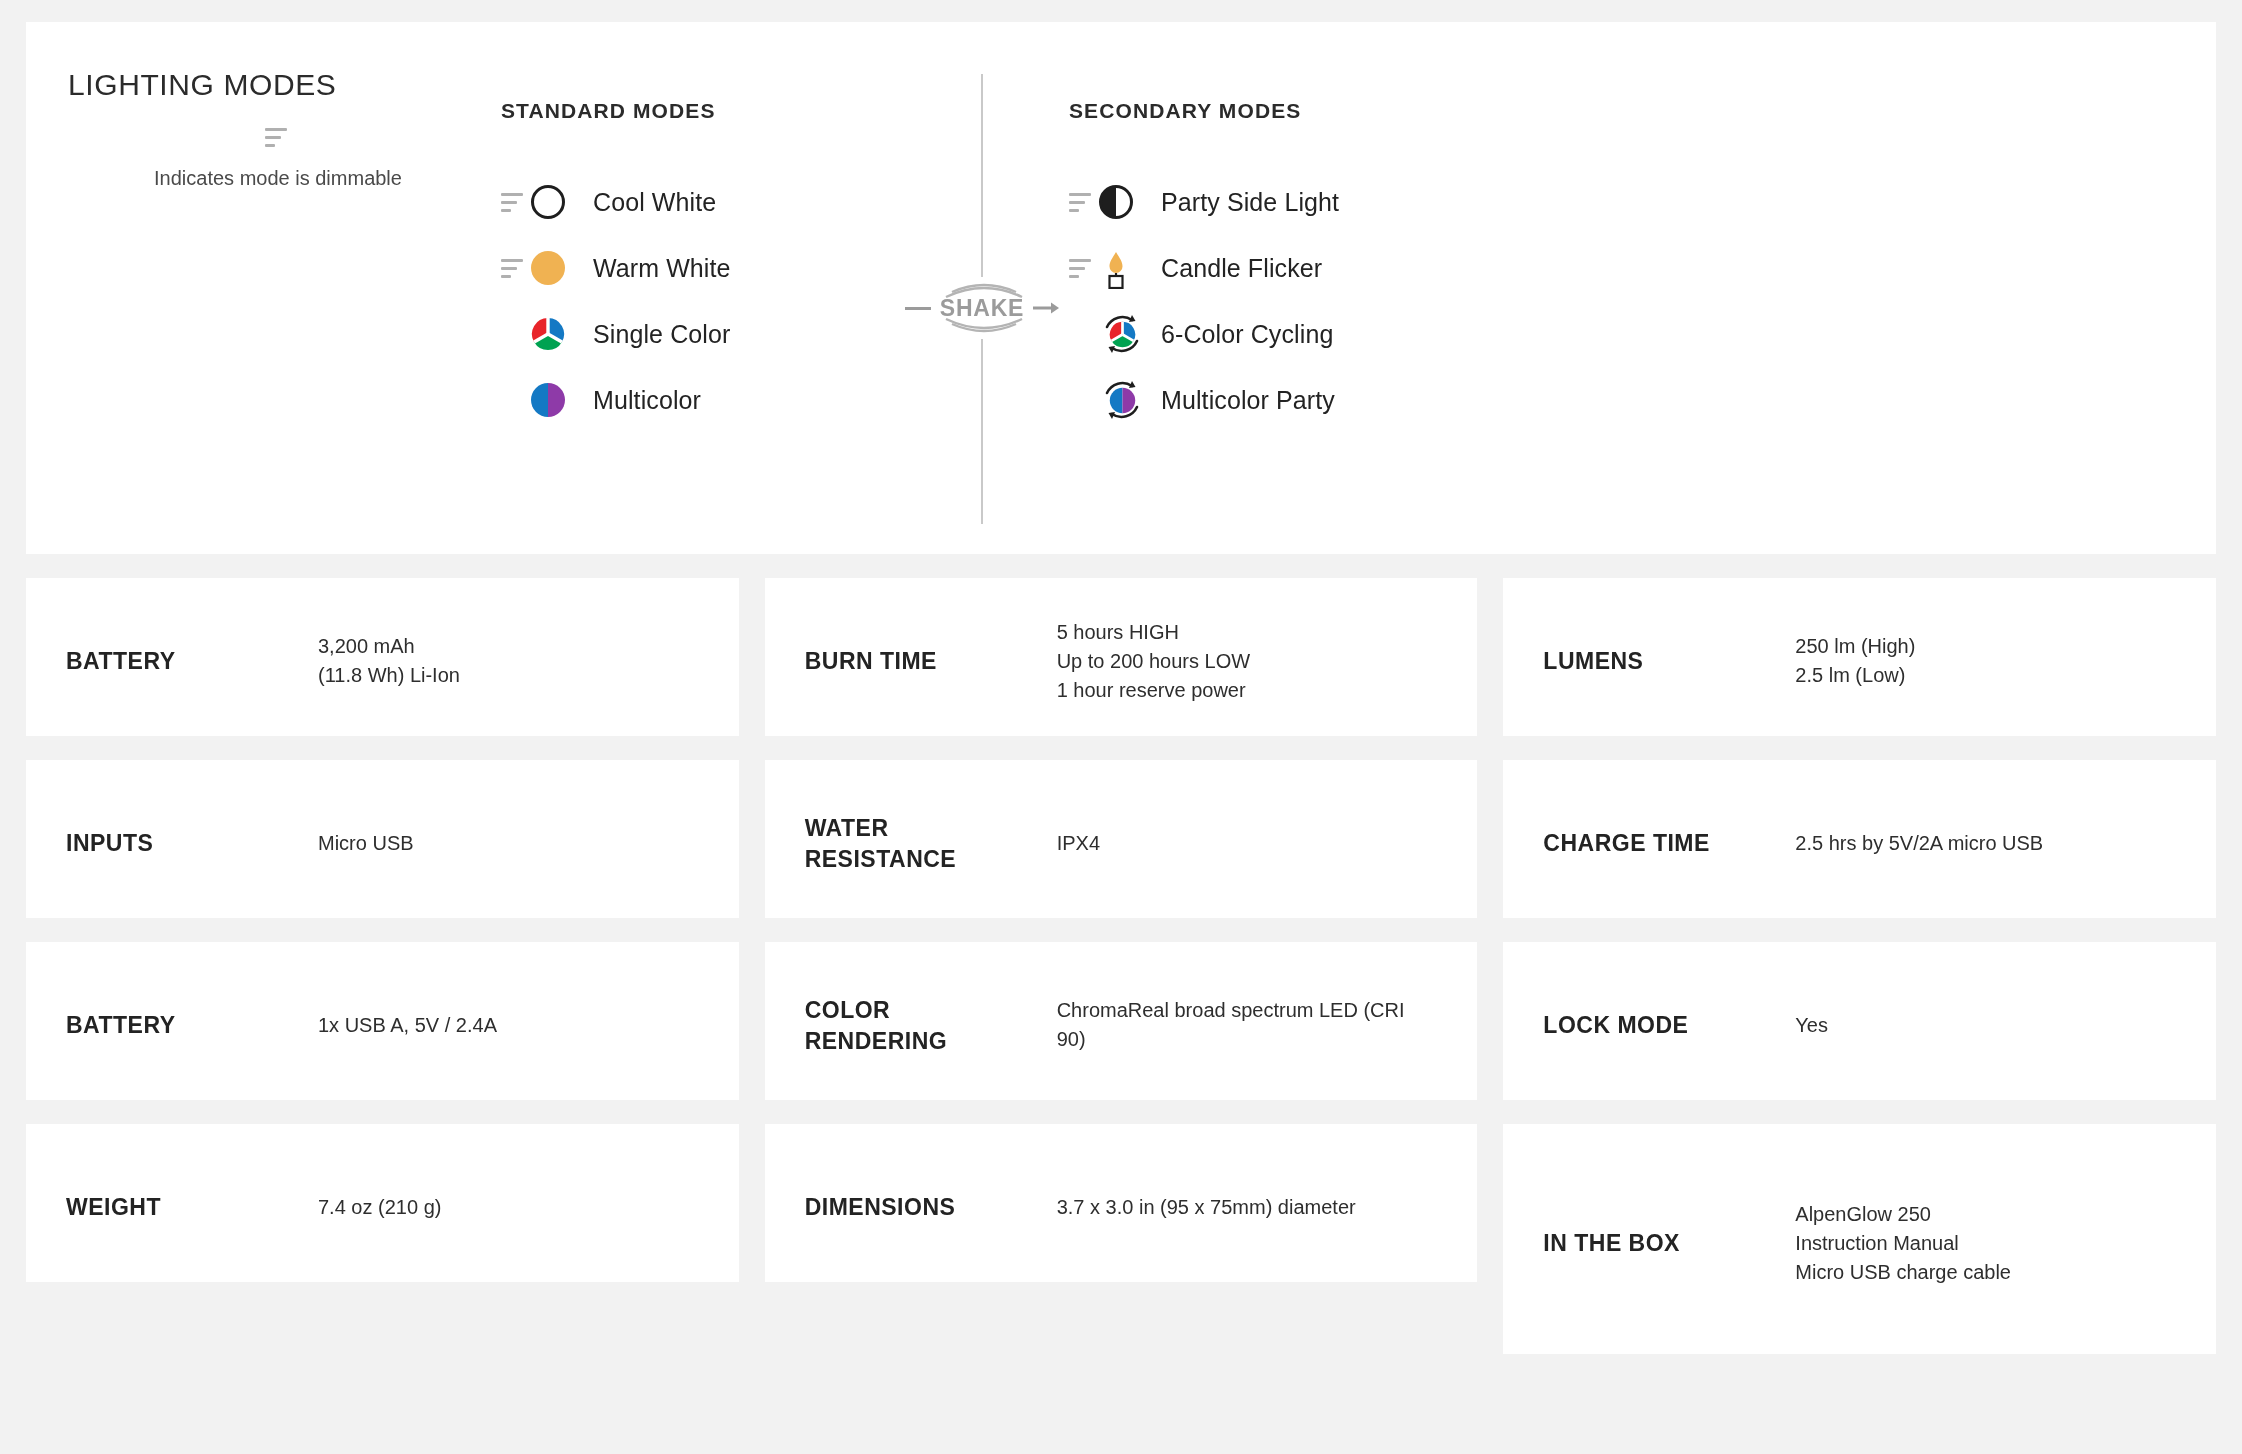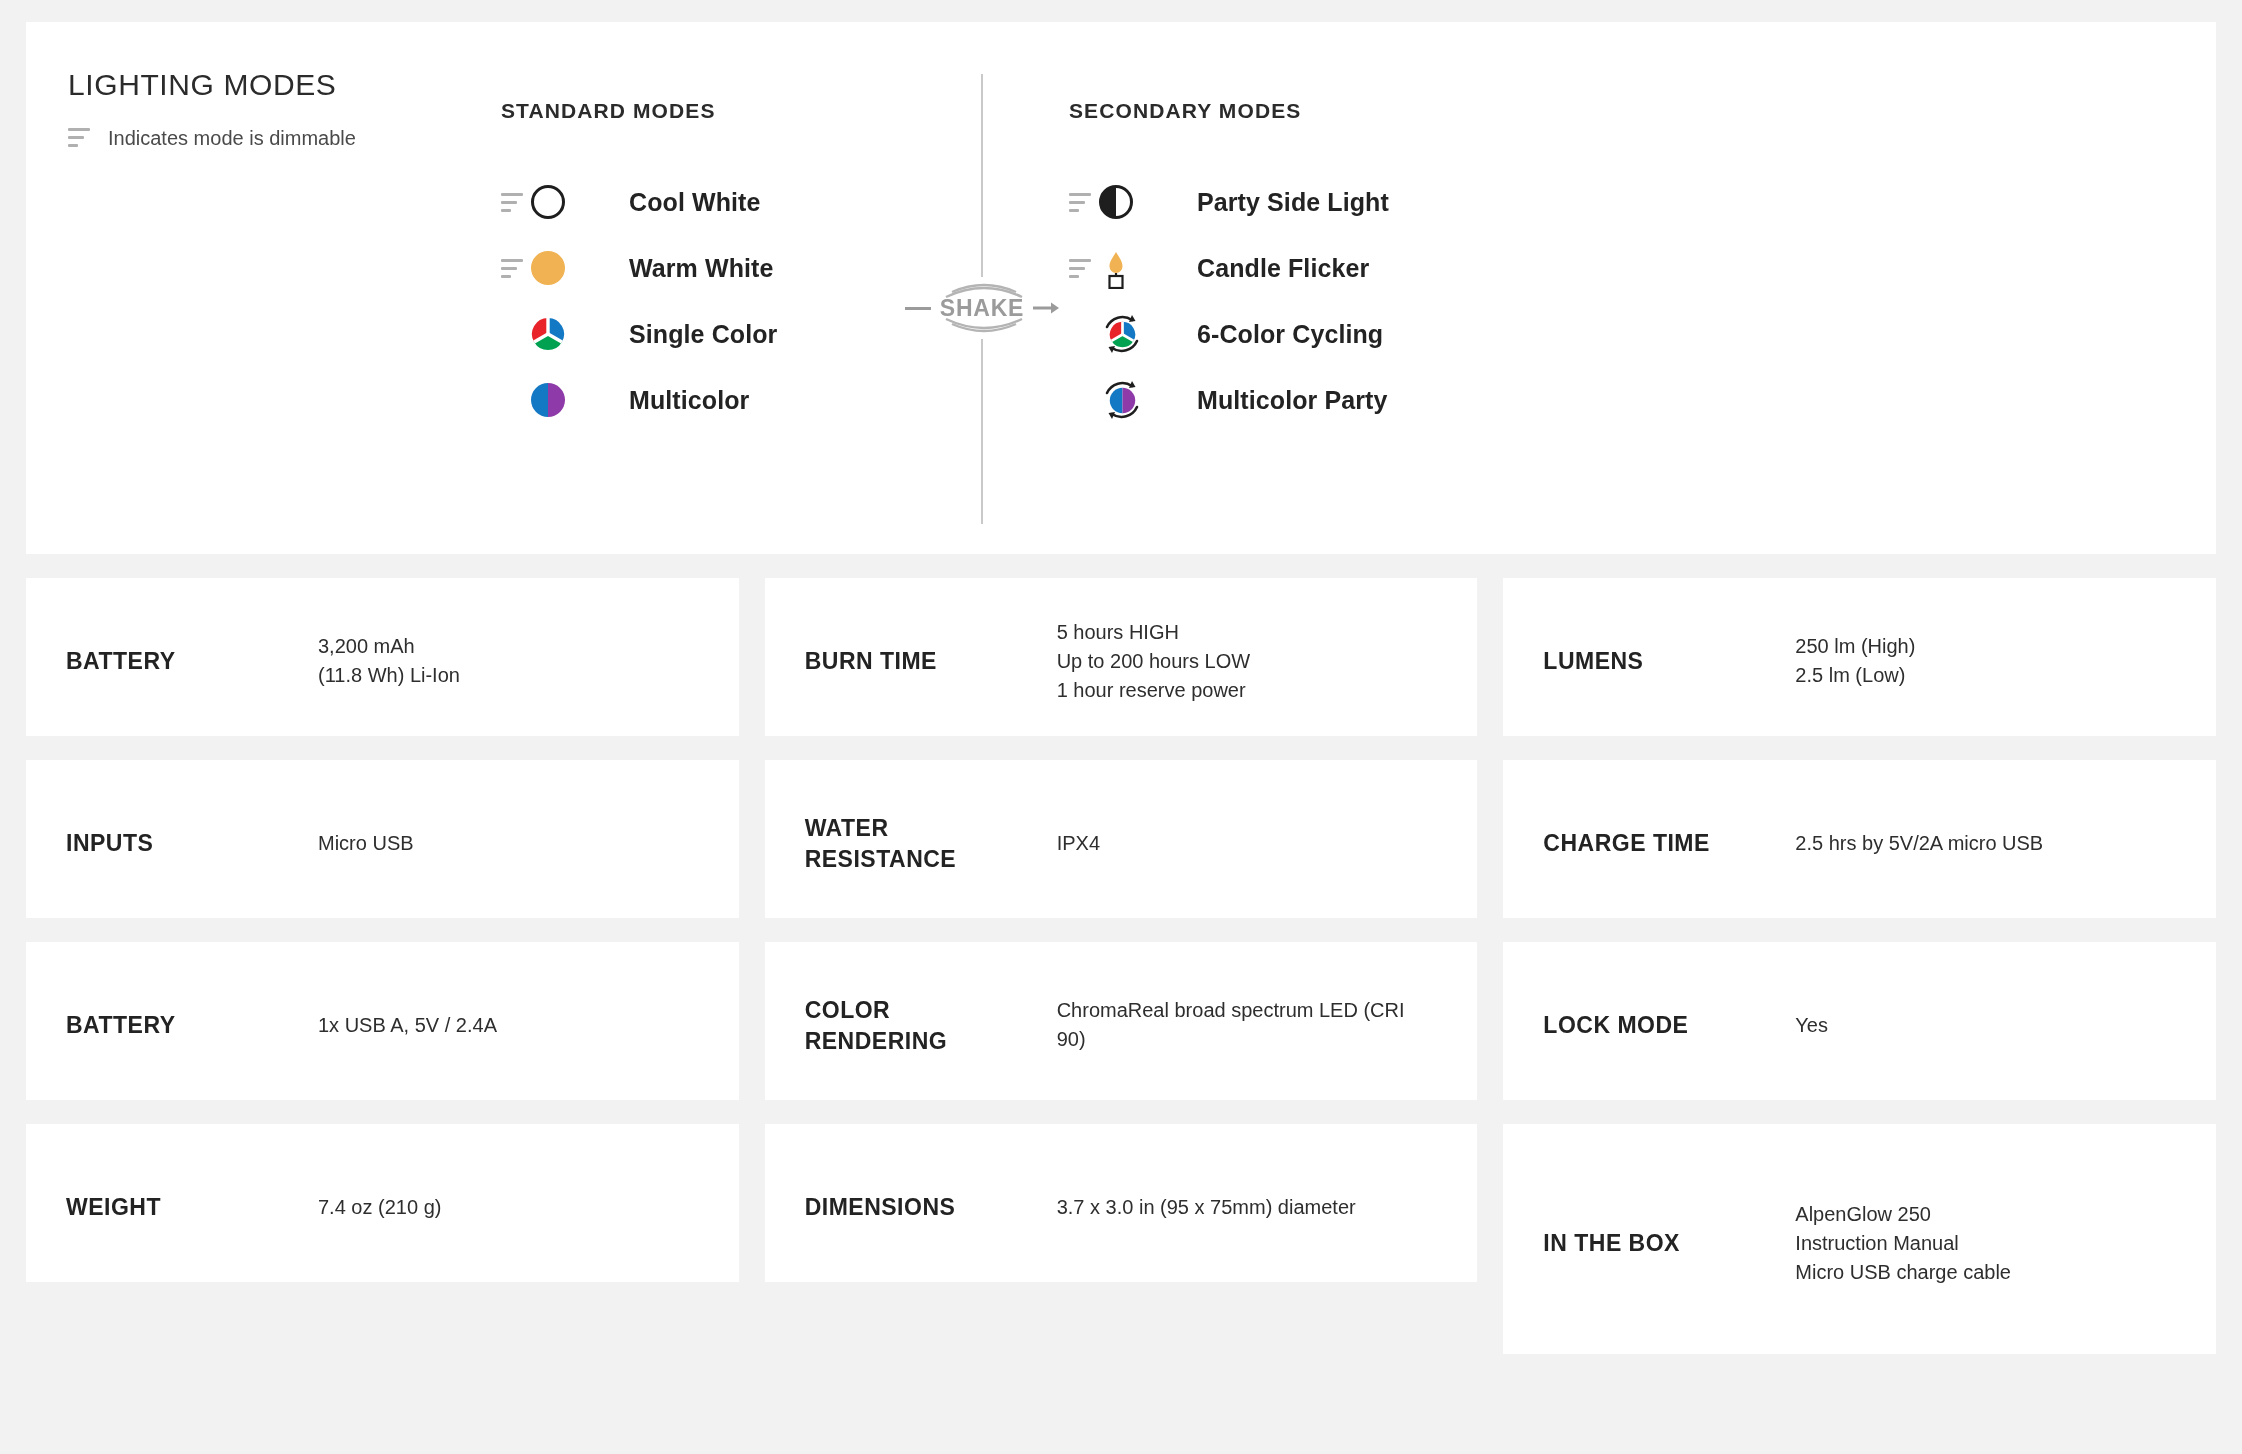--- a/index.html
+++ b/index.html
@@ -41,22 +41,23 @@
   .modes-title {
     font-size: 30px;
     font-weight: normal;
     letter-spacing: 0.6px;
     color: #2b2b2b;
     margin: 0 0 28px 0;
     line-height: 1;
   }
   .dimmable-note {
     display: flex;
-    align-items: flex-start;
+    align-items: center;
     gap: 14px;
+    flex-direction: column;
   }
   .dimmable-note-text {
     font-size: 20px;
     color: #4a4a4a;
     line-height: 1;
   }
 
   
   .dim-icon {
     display: inline-block;
@@ -104,25 +105,24 @@
     line-height: 1;
   }
 
   .mode-row {
     display: flex;
     align-items: center;
     height: 66px;
   }
   .mode-label {
     font-size: 25px;
-    font-weight: bold;
+    font-weight: normal;
     color: #232323;
     letter-spacing: 0.1px;
     white-space: nowrap;
-    margin-left: 36px;
   }
   .mode-icon-slot {
     width: 62px;
     flex: 0 0 62px;
     display: flex;
     align-items: center;
     justify-content: flex-start;
   }
 
   

